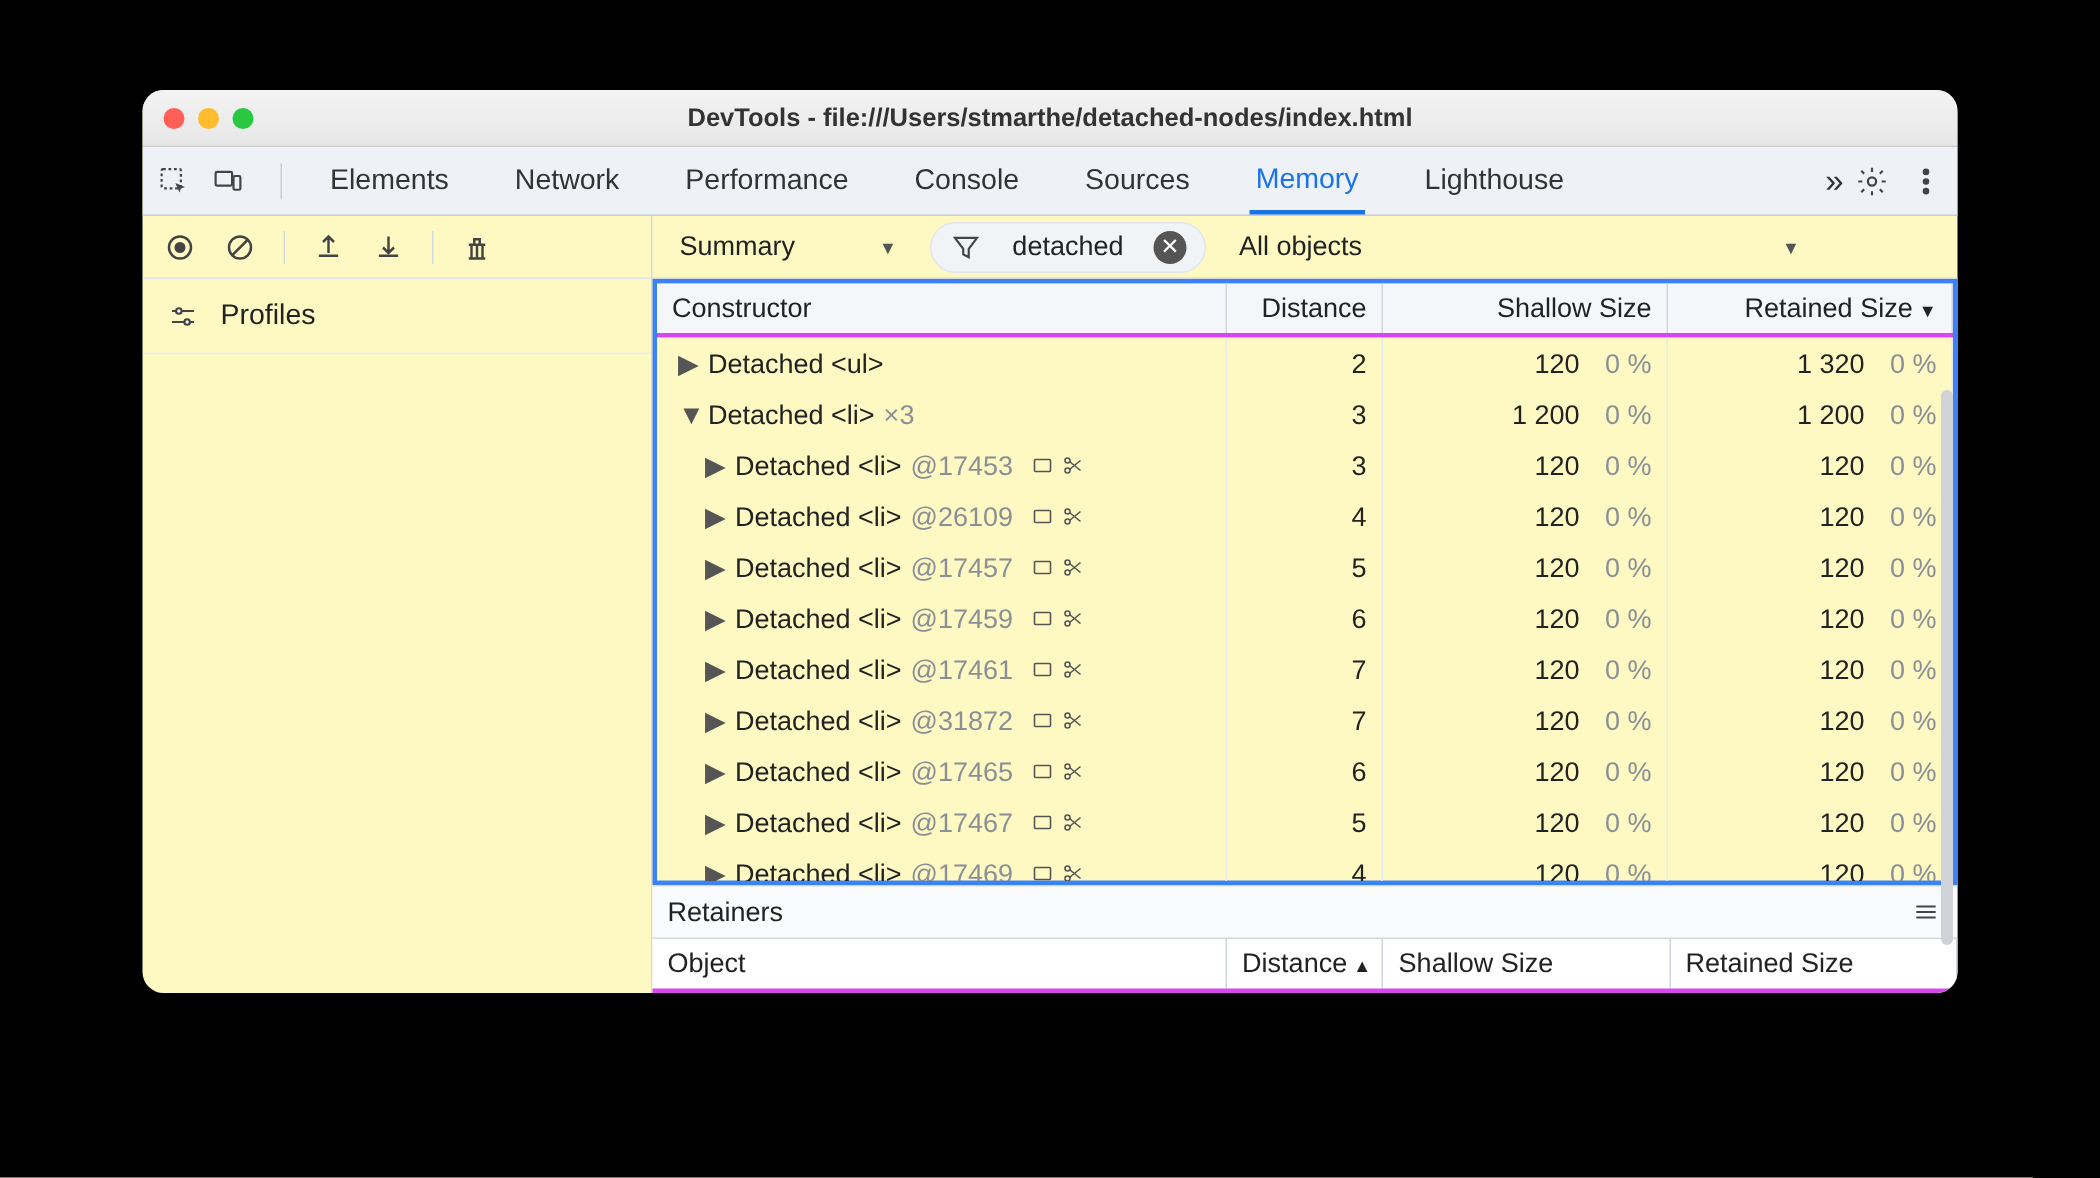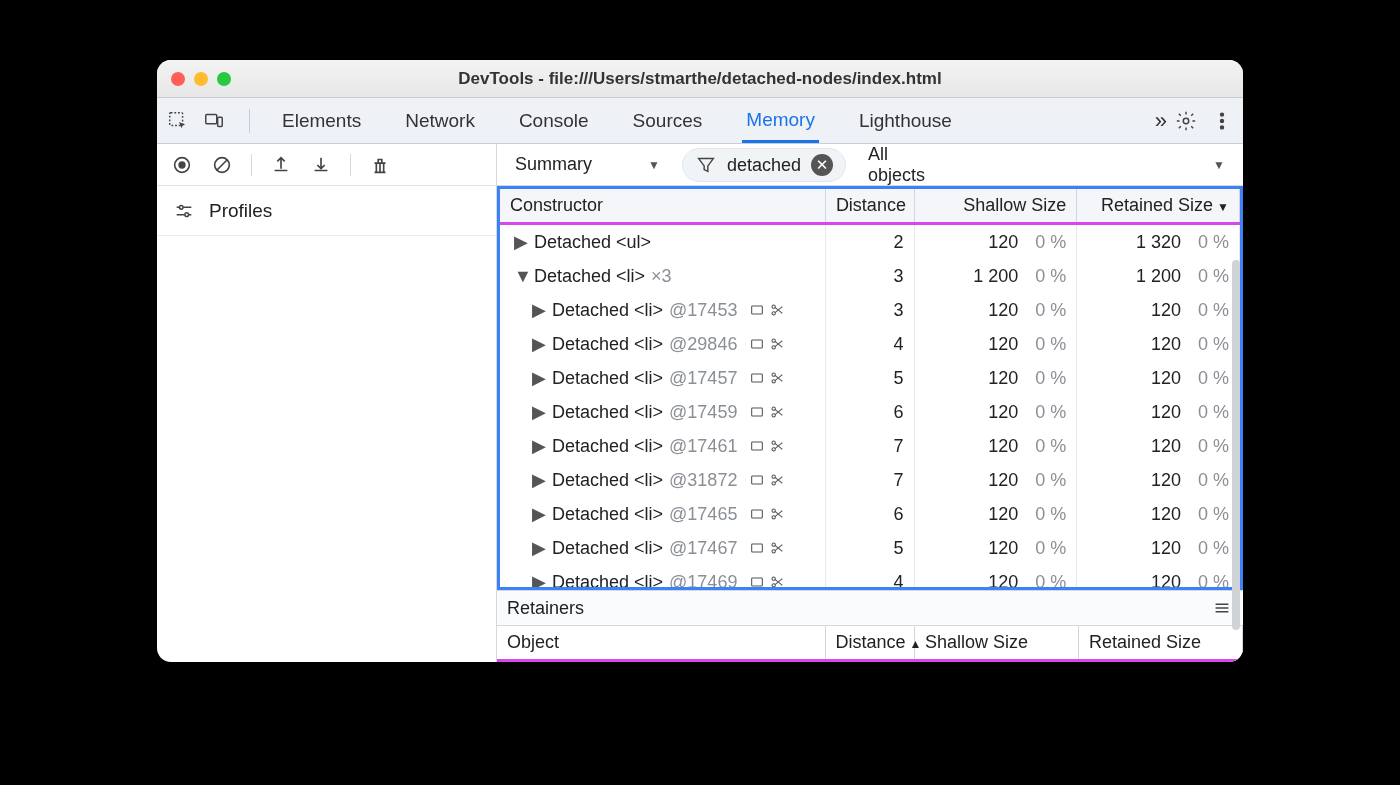--- a/index.html
+++ b/index.html
@@ -10,22 +10,22 @@
     font-size: 17px;
     color: #222;
     width: 1400px;
     height: 785px;
     display: flex;
     align-items: flex-start;
     justify-content: center;
     padding-top: 60px;
   }
   .window {
-    width: 1086px;
-    background: #ffffff;
+    width: 1210px;
+    background: #fef9c3;
     border-radius: 14px;
     overflow: hidden;
     box-shadow: 0 6px 30px rgba(0,0,0,.4);
   }
   
   .titlebar {
     height: 38px;
     background: linear-gradient(#f3f3f3,#e7e7e7);
     border-bottom: 1px solid #ccc;
     display: flex;
@@ -67,21 +67,21 @@
   }
   .snapshot-item .name-part { color:#1a73e8; }
   .main { flex:1; display:flex; flex-direction:column; }
   .filterbar {
     height:42px; display:flex; align-items:center; gap:16px; padding:16px 12px;
     border-bottom:1px solid #d5d9de;
   }
   .select-like { display:flex; align-items:center; gap:56px; font-size:18px; padding:4px 6px; }
   .caret-down { font-size:12px; color:#555; }
   .filter-chip {
-    display:flex; align-items:flex-end; gap:10px;
+    display:flex; align-items:center; gap:20px;
     background:#f1f4f7; border-radius:999px; padding:5px 12px 5px 12px; border:1px solid #e2e6eb;
     font-size:18px;
   }
   .filter-chip .x { width:22px; height:22px; border-radius:50%; background:#555; color:#fff; display:flex; align-items:center; justify-content:center; font-size:15px; line-height:1; }
   .grid-wrap { border:3px solid #3b82f6; border-top:3px solid #3b82f6; flex:1; display:flex; flex-direction:column; overflow:hidden; }
   table { border-collapse:collapse; width:100%; table-layout:fixed; }
   thead th {
     background:#f4f6fa; text-align:left; font-weight:400; font-size:18px;
     padding:6px 10px; border-bottom:3px solid #d946ef; border-right:1px solid #d0d6df;
     white-space:nowrap;
@@ -141,20 +141,21 @@
         <svg viewBox="0 0 24 24">
             <rect x="3" y="5" width="12" height="10" rx="1"></rect>
             <rect x="16" y="8" width="5" height="10" rx="1"></rect>
           </svg>
       </span>
     </div>
     <div class="divider-v"></div>
     <div class="tabs" id="tabs">
         <span class="tab">Elements</span>
         <span class="tab">Network</span>
+        <span class="tab">Performance</span>
         <span class="tab">Console</span>
         <span class="tab">Sources</span>
         <span class="tab active">Memory</span>
         <span class="tab">Lighthouse</span>
       </div>
     <span class="tab" style="font-size:22px;">»</span>
     <div class="trail">
       <span class="ico">
         <svg viewBox="0 0 24 24">
             <circle cx="12" cy="12" r="3"></circle>
@@ -310,21 +311,21 @@
                   </td>
                   <td class="numcell"><span class="val">3</span></td>
                   <td class="numcell"><span class="val">120</span><span class="pct">0 %</span></td>
                   <td class="numcell"><span class="val">120</span><span class="pct">0 %</span></td>
                 </tr>
                 <tr>
                   <td>
                     <div class="constructor-cell ind-1">
                       <span class="disclosure">▶</span>
                       <span>Detached &lt;li&gt;</span> 
-                      <span class="obj-id">@29846</span>
+                      <span class="obj-id">@26109</span>
                       <span class="mini-icons">
   <svg viewBox="0 0 24 24">
                           <rect x="4" y="6" width="16" height="12" rx="1"></rect>
                         </svg>
   <svg viewBox="0 0 24 24">
                           <circle cx="7" cy="7" r="2.5"></circle>
                           <circle cx="7" cy="17" r="2.5"></circle>
                           <path d="M9 8l11 9M9 16l11-9"></path>
                         </svg>
 </span>

